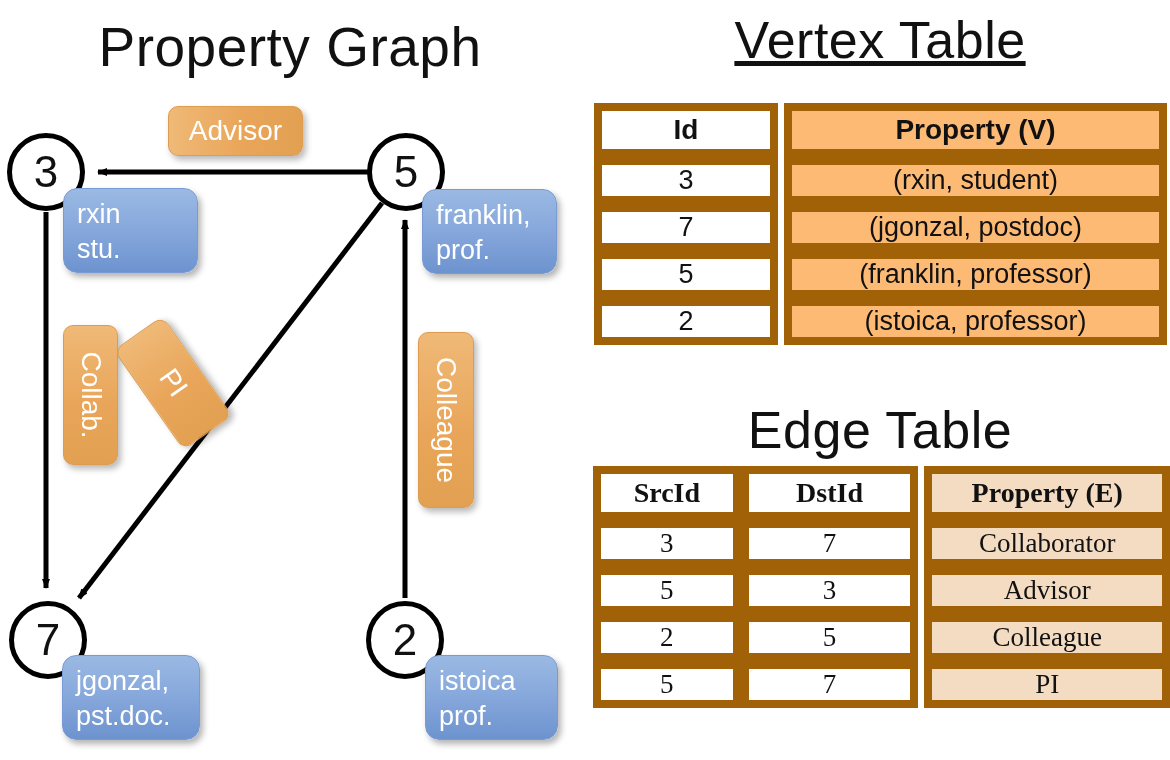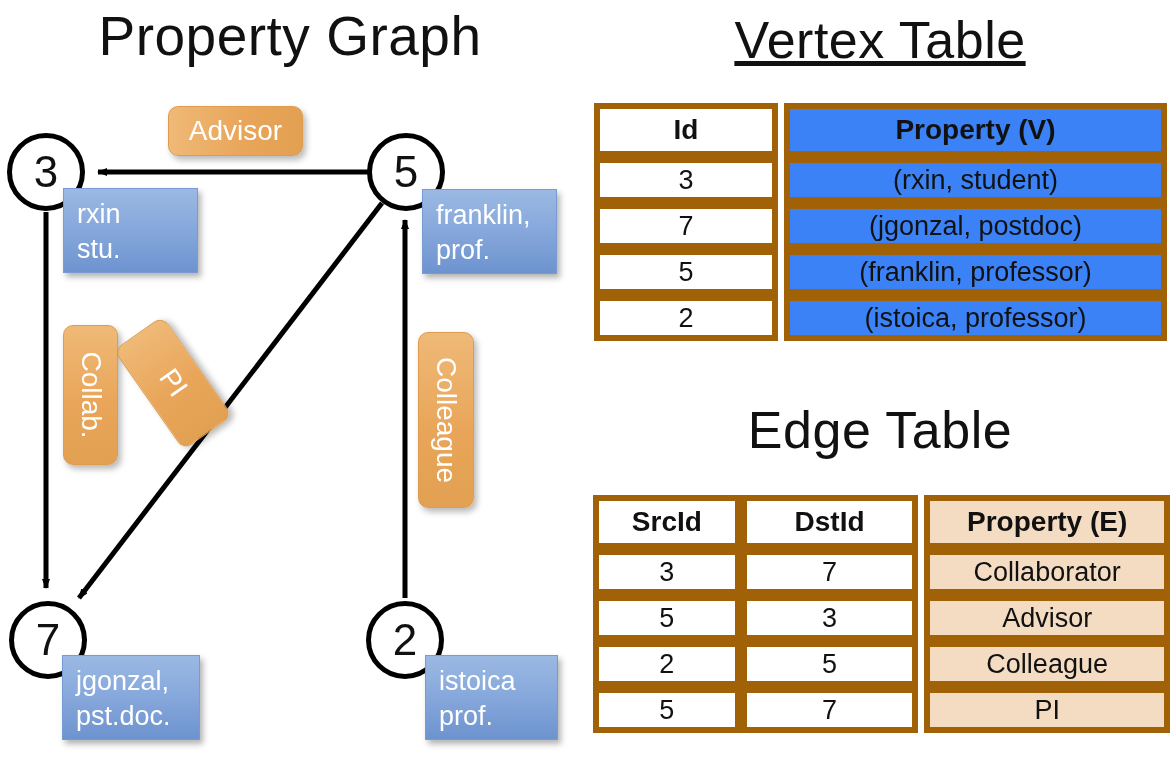--- a/index.html
+++ b/index.html
@@ -18,21 +18,21 @@
 
   
   .title {
     position: absolute;
     font-weight: 400;
     color: #111111;
     white-space: nowrap;
     letter-spacing: 0.5px;
     font-family: "Liberation Sans", sans-serif;
   }
-  #graph-title { left: 0; top: 4px; width: 580px; text-align: center; font-size: 55px; }
+  #graph-title { left: 0; top: 15px; width: 580px; text-align: center; font-size: 55px; }
   #vertex-title { left: 590px; top: 10px; width: 580px; text-align: center; font-size: 52px; text-decoration: underline; }
   #edge-title   { left: 590px; top: 400px; width: 580px; text-align: center; font-size: 52px; }
 
   
   #graph-panel {
     position: absolute;
     left: 0; top: 0;
     width: 585px; height: 760px;
   }
   #graph-edges {
@@ -54,21 +54,21 @@
     justify-content: center;
     font-size: 44px;
     color: #111111;
     font-family: "Liberation Sans", sans-serif;
   }
   .node-label { line-height: 1; display:block; }
 
   
   .prop-box {
     position: absolute;
-    border-radius: 0;
+    border-radius: 14px;
     background: linear-gradient(to bottom, #9ab9e3 0%, #88a9dc 45%, #6d93cf 100%);
     border: 1px solid #7a9ad3;
     box-shadow: 3px 4px 6px rgba(0,0,0,0.30);
     color: #ffffff;
     font-size: 27px;
     line-height: 1.28;
     padding: 8px 0 0 13px;
     box-sizing: border-box;
     font-family: "Liberation Sans", sans-serif;
   }
@@ -99,36 +99,36 @@
   .edge-label .ptext { white-space: nowrap; }
 
   
   .tbl {
     position: absolute;
     border-collapse: separate;
     border-spacing: 0;
     font-family: "Liberation Sans", sans-serif;
   }
   .tbl td, .tbl th {
-    border: 6px solid #a16207;
+    border: 8px solid #a16207;
     text-align: center;
     font-weight: 400;
     font-size: 27px;
     color: #111111;
     padding: 0;
     height: 46px;
     box-sizing: border-box;
     background: #ffffff;
   }
   .tbl th { font-weight: 700; height: 54px; font-size: 28px; }
 
   .sepcol { border: none !important; background: transparent !important; width: 6px; padding:0; }
 
   #vertex-table .idcol   { width: 184px; }
-  #vertex-table .propcol { width: 383px; background: #3b82f6; }
+  #vertex-table .propcol { width: 383px; background: #fdba74; }
 
   #edge-table .srccol  { width: 148px; }
   #edge-table .dstcol  { width: 178px; }
   #edge-table .epropcol{ width: 246px; background: #f4dcc2; margin-top: 29px; }
 </style>
 </head>
 <body>
 
 <div class="title" id="graph-title">Property Graph</div>
 
@@ -226,21 +226,21 @@
     <tr>
       <td class="idcol">2</td>
       <td class="sepcol"></td>
       <td class="propcol">(istoica, professor)</td>
     </tr>
   </tbody>
 </table>
 
 <div class="title" id="edge-title">Edge Table</div>
 
-<table class="tbl" id="edge-table" style="left:593px; top:495px;">
+<table class="tbl" id="edge-table" style="left:593px; top:466px;font-family:Liberation Serif, serif;">
   <thead>
     <tr>
       <th class="srccol">SrcId</th>
       <th class="dstcol">DstId</th>
       <td class="sepcol"></td>
       <th class="epropcol">Property (E)</th>
     </tr>
   </thead>
   <tbody>
     <tr>

